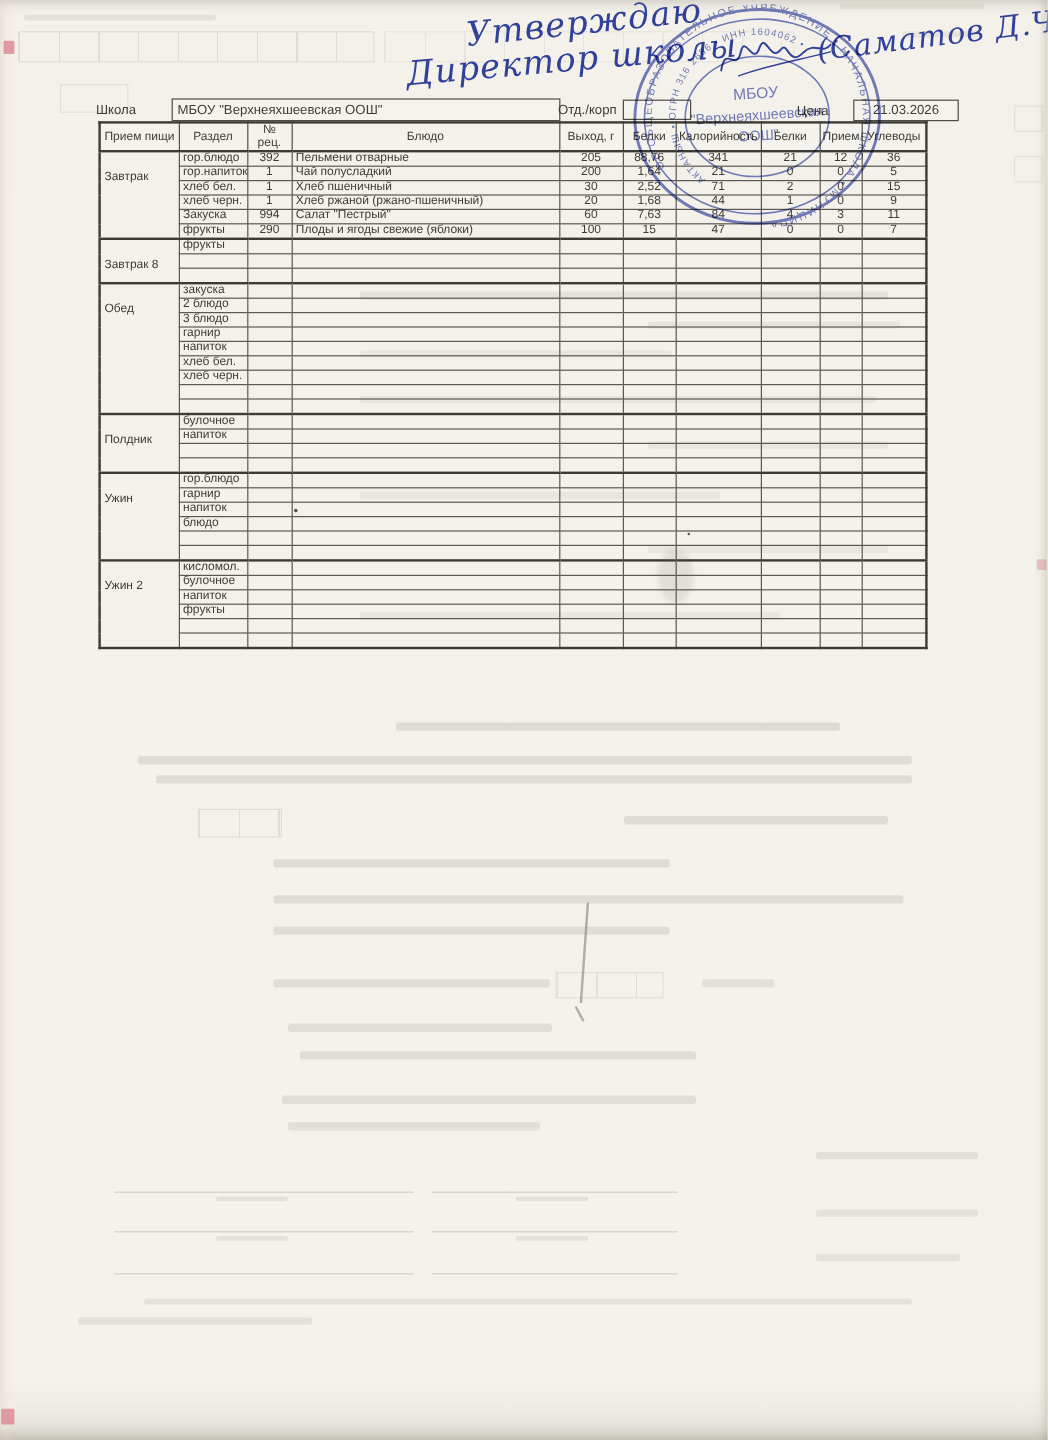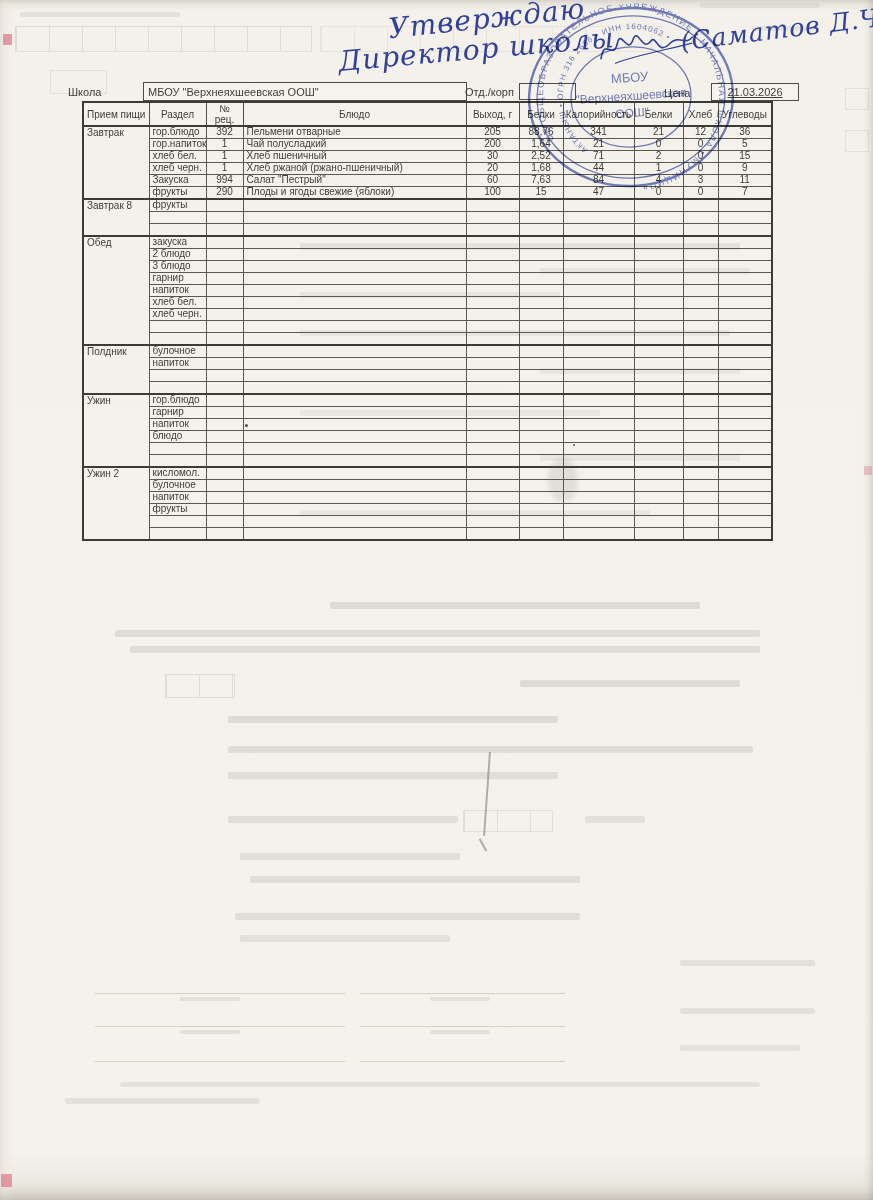--- a/index.html
+++ b/index.html
@@ -34,21 +34,21 @@
   .menu-wrap{position:absolute;left:82px;top:101px;z-index:4;}
   table.menu{border-collapse:collapse;table-layout:fixed;width:689px;
              font-size:10px;color:#3f3d38;}
   table.menu th{border:1px solid #514f49;font-weight:normal;height:14px;
                 padding:0 2px;background:rgba(255,255,255,.12);}
   table.menu td{border:1px solid #5a5852;height:11px;padding:0 3px;
                 overflow:hidden;white-space:nowrap;line-height:1.05;}
   table.menu{border:2px solid #3d3b36;}
   table.menu tr.sec-start td{border-top:2px solid #3d3b36;}
   table.menu td.num{text-align:center;}
-  table.menu td.cell-meal{vertical-align:top;padding-top:1px;}
+  table.menu td.cell-meal{vertical-align:top;padding-top:16px;}
   
   .bt{position:absolute;z-index:1;}
   .bt-bar{background:#c2bfb6;border-radius:2px;filter:blur(.6px);}
   .bt-line{border-bottom:1px solid #b3b0a8;}
   .bt-box{border:1px solid #c7c4bc;background:transparent;}
   .bt-cells{background:
      repeating-linear-gradient(90deg, #c7c4bc 0 1px, transparent 1px 33px);
      border:1px solid #c7c4bc;}
   .pink{position:absolute;background:#e39aa2;z-index:8;border-radius:1px;}
   .speck{position:absolute;background:#55524c;border-radius:50%;z-index:8;}
@@ -134,26 +134,26 @@
   <text font-family="Liberation Sans, sans-serif" font-size="8" fill="#4d5cb4" letter-spacing="1">
     <textPath href="#arcInner" startOffset="12%">АКТАНЫШ • ОГРН 316 2686 • ИНН 1604062 •</textPath>
   </text>
   <g font-family="Liberation Sans, sans-serif" fill="#4d5cb4" text-anchor="middle">
     <text x="110" y="78" font-size="13">МБОУ</text>
     <text x="110" y="96" font-size="12">"Верхнеяхшеевская</text>
     <text x="110" y="113" font-size="12">ООШ"</text>
   </g>
 </svg>
 
-<div class="fh lbl" style="left:68px;top:86px;text-align:right;">Школа</div>
+<div class="fh lbl" style="left:80px;top:86px;text-align:right;">Школа</div>
 <div class="fbox" style="left:143px;top:82px;width:318px;height:17px;padding-left:4px;">МБОУ "Верхнеяхшеевская ООШ"</div>
 <div class="fh lbl" style="left:465px;top:86px;">Отд./корп</div>
 <div class="fbox" style="left:519px;top:83px;width:55px;height:15px;"></div>
 <div class="fh lbl" style="left:664px;top:87px;">Цена</div>
-<div class="fbox" style="left:711px;top:83px;width:86px;height:16px;justify-content:center;text-decoration:underline;">21.03.2026</div>
+<div class="fbox" style="left:711px;top:83px;width:86px;height:16px;justify-content:center;">21.03.2026</div>
 
 <div class="menu-wrap">
   <table class="menu">
     <colgroup>
       <col style="width:66px">
         <col style="width:57px">
         <col style="width:37px">
       <col style="width:223px">
         <col style="width:53px">
         <col style="width:44px">
@@ -165,21 +165,21 @@
     <thead>
       <tr>
         <th>Прием пищи</th>
         <th>Раздел</th>
         <th>№ рец.</th>
         <th>Блюдо</th>
         <th>Выход, г</th>
         <th>Белки</th>
         <th>Калорийность</th>
         <th>Белки</th>
-        <th>Хлеб</th>
+        <th>Прием</th>
         <th>Углеводы</th>
       </tr>
     </thead>
     <tbody>
         <tr class="sec-start">
           <td class="cell-meal" rowspan="6">Завтрак</td>
           <td>гор.блюдо</td>
           <td class="num">392</td>
           <td>Пельмени отварные</td>
           <td class="num">205</td>

